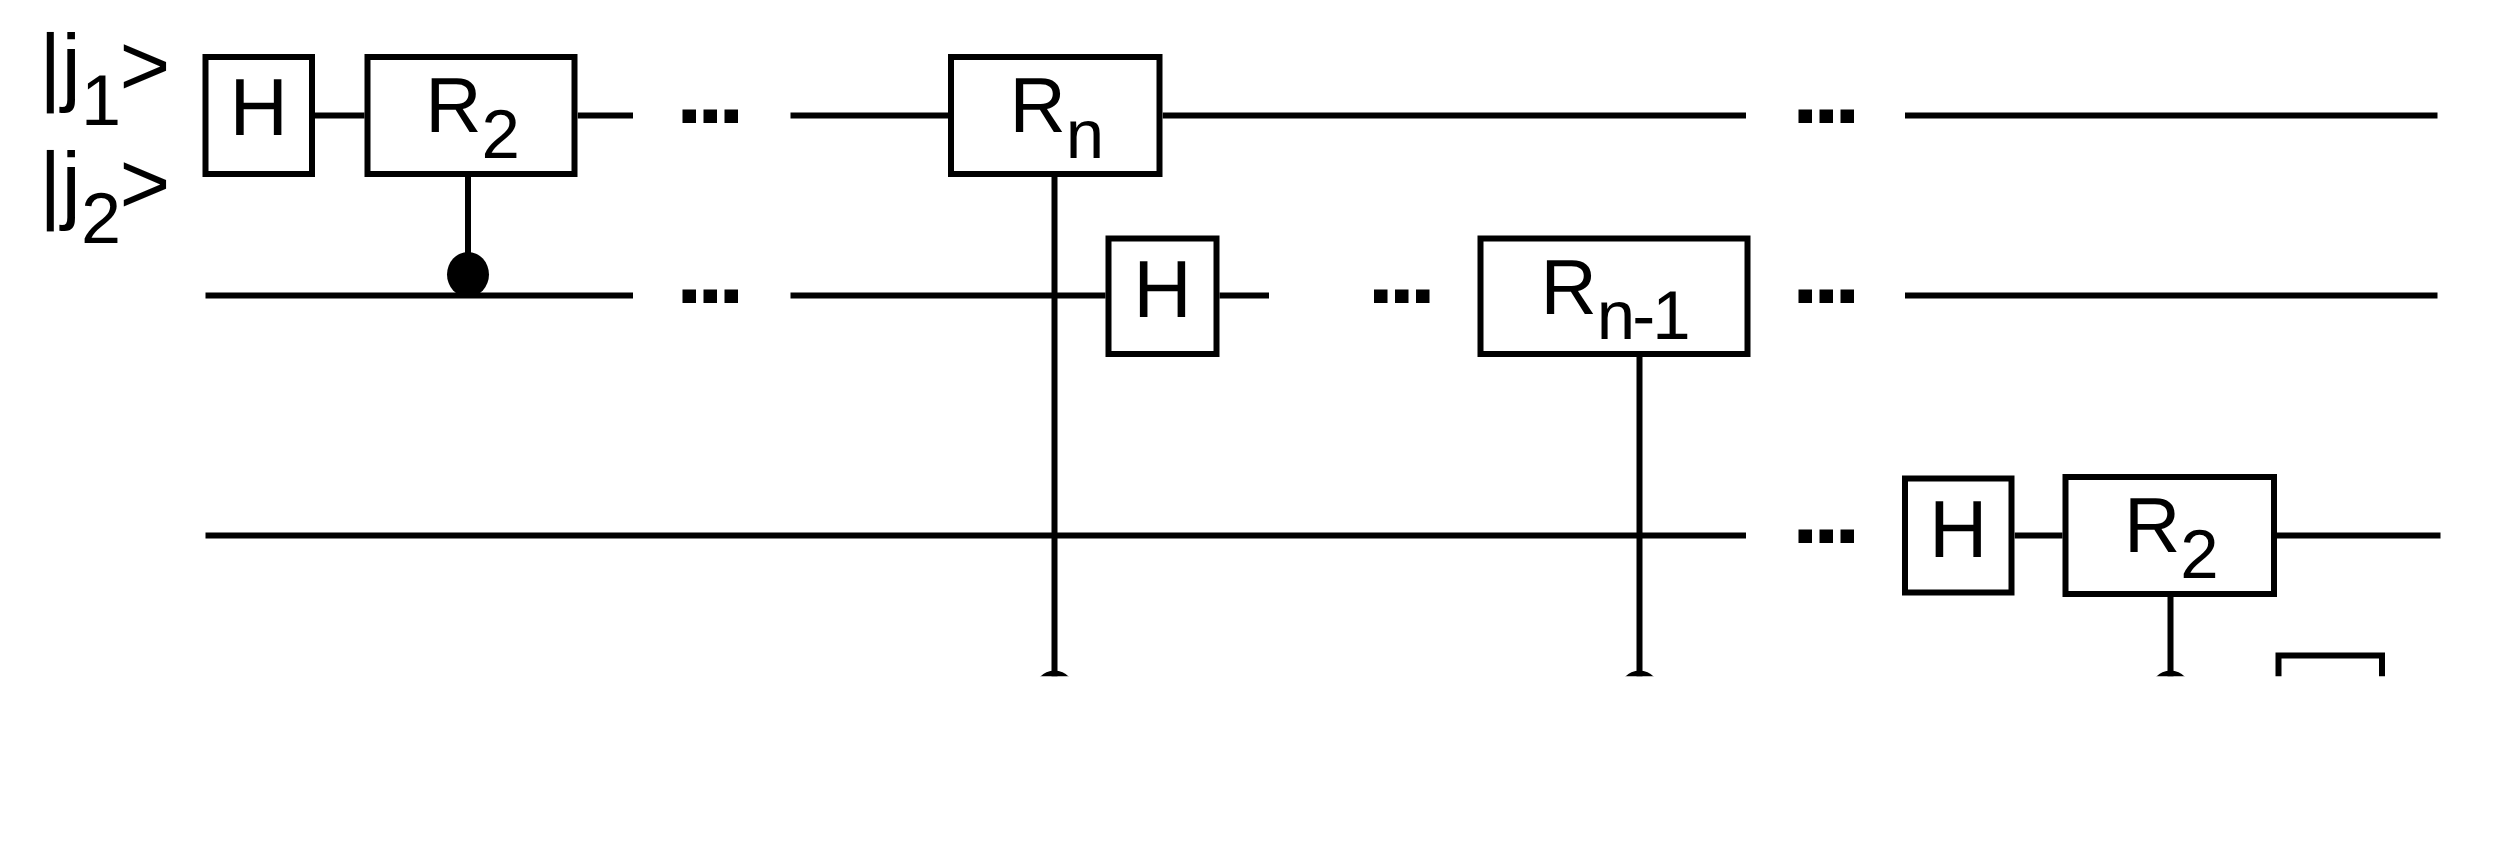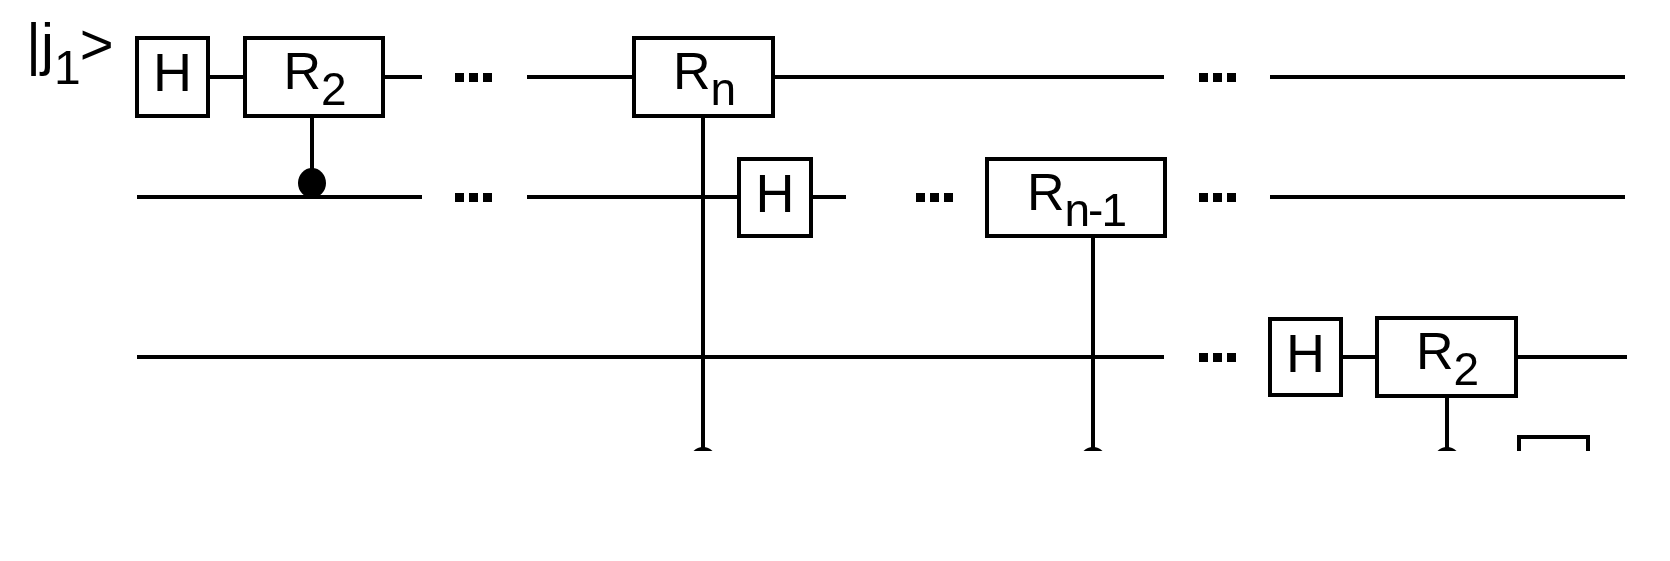--- a/index.html
+++ b/index.html
@@ -89,20 +89,23 @@
 </style>
 </head>
 <body>
 
 <div id="stage">
 
   <div class="qlabel" style="left:26px; top:15px">
     <span>|j</span><span class="q-sub">1</span><span class="q-ket">&gt;</span>
   </div>
 
+  <div class="qlabel" style="left:26px; top:94px">
+    <span>|j</span><span class="q-sub">2</span><span class="q-ket">&gt;</span>
+  </div>
 
 
 
 <div class="wire" style="left: 210px; top: 75px; width: 35px;"></div>
     <div class="wire" style="left: 385px; top: 75px; width: 37px;"></div>
     <div class="wire" style="left: 527px; top: 75px; width: 107px;"></div>
     <div class="wire" style="left: 775px; top: 75px; width: 389px;"></div>
     <div class="wire" style="left: 1270px; top: 75px; width: 355px;"></div>
     <div class="wire" style="left: 137px; top: 195px; width: 285px;"></div>
     <div class="wire" style="left: 527px; top: 195px; width: 212px;"></div>

